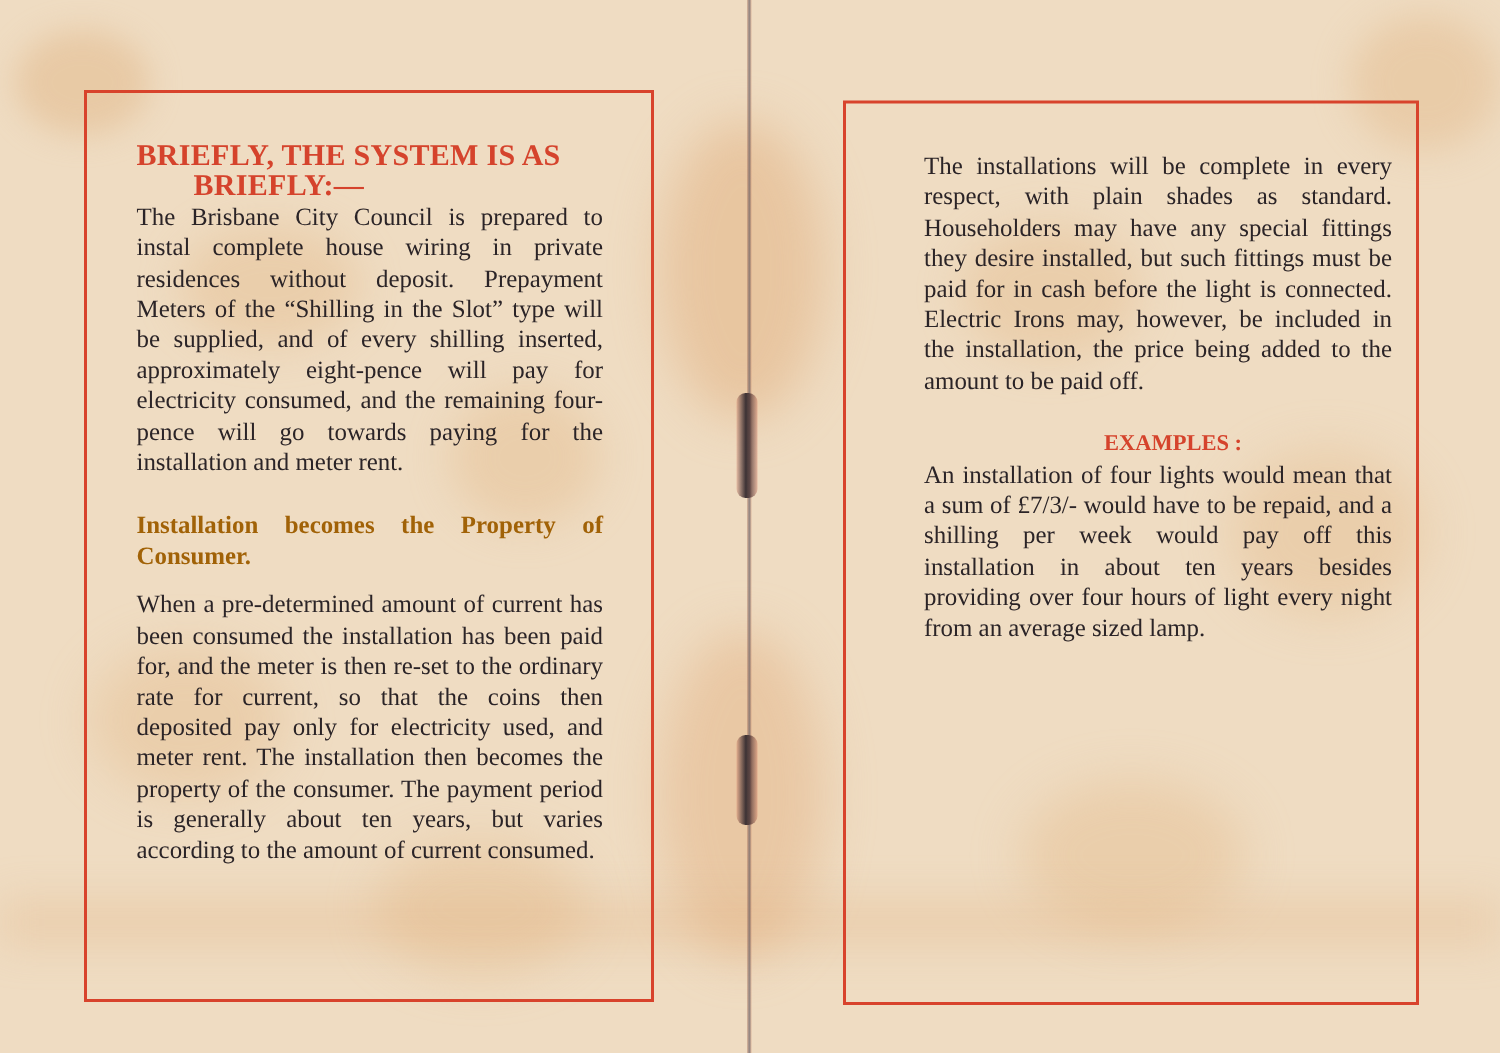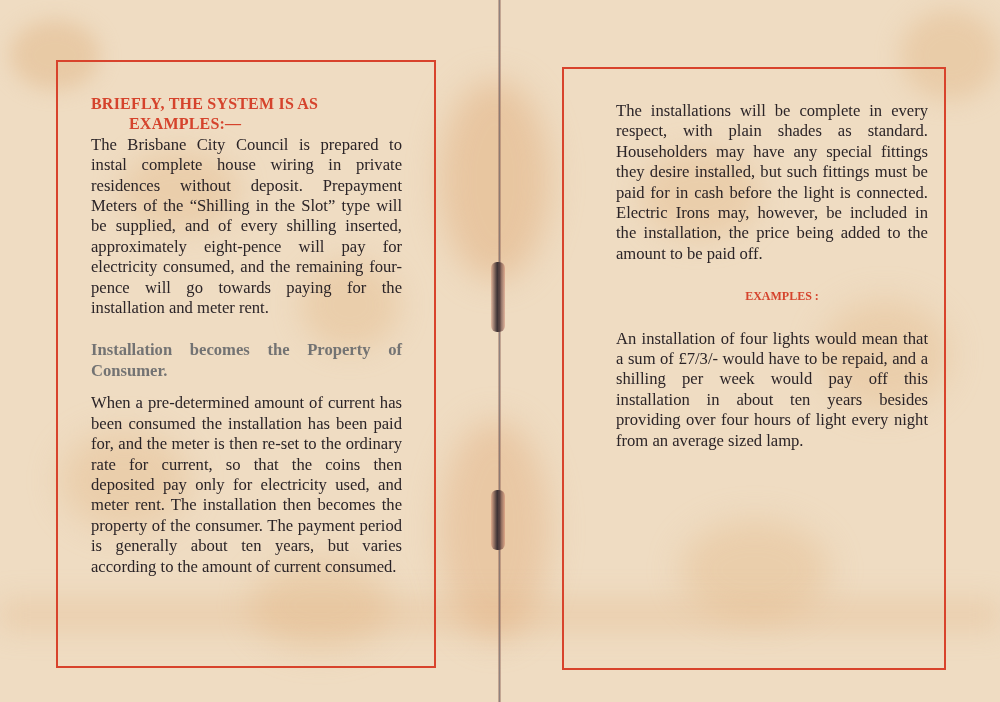--- a/index.html
+++ b/index.html
@@ -23,29 +23,29 @@
   .frame {
     position:absolute; border:2px solid #d8432c; box-sizing:border-box;
   }
   .frame.left { left:56px; top:60px; width:380px; height:608px; }
   .frame.right { left:562px; top:67px; width:384px; height:603px; }
   .content { position:absolute; color:#2b2427; font-size:16.6px; line-height:20.4px; }
   .frame.left .content { left:33px; top:32px; width:311px; }
   .frame.right .content { left:52px; top:32px; width:312px; }
   p { margin:0; text-align:justify; }
   .heading {
-    color:#d5432c; font-weight:bold; font-size:16px; line-height:20.4px;
+    color:#d5432c; font-weight:bold; font-size:20px; line-height:20.4px;
     letter-spacing:0.2px;
   }
   .heading .indent { display:block; padding-left:38px; }
-  .subhead { color:#737373; font-weight:bold; margin-top:22px; margin-bottom:12px; text-align:justify; }
+  .subhead { color:#a16207; font-weight:bold; margin-top:22px; margin-bottom:12px; text-align:justify; }
   .para-gap { margin-top:10px; }
   .examples {
-    color:#d5432c; font-weight:bold; text-align:center; margin-top:22px; margin-bottom:22px;
-    font-size:12px; padding-left:20px;
+    color:#d5432c; font-weight:bold; text-align:center; margin-top:22px; 
+    font-size:15px; padding-left:20px;
   }
 </style>
 </head>
 <body>
 
 <div style="position:absolute;inset:0;overflow:hidden;">
   <div class="stain" style="left:10px;top:20px;width:90px;height:70px;background:rgba(225,180,130,0.45);filter:blur(10px);"></div>
   <div class="stain" style="left:120px;top:150px;width:120px;height:80px;background:rgba(225,180,130,0.35);filter:blur(14px);"></div>
   <div class="stain" style="left:300px;top:260px;width:100px;height:90px;background:rgba(225,180,130,0.35);filter:blur(14px);"></div>
   <div class="stain" style="left:60px;top:430px;width:130px;height:100px;background:rgba(225,180,130,0.35);filter:blur(16px);"></div>
@@ -61,21 +61,21 @@
 
 <div class="spine"></div>
 <div class="staple" style="top:262px;height:70px;"></div>
 <div class="staple" style="top:490px;height:60px;"></div>
 
 <section class="page left">
   <div class="frame left">
     <div class="content">
       <div class="heading">
         <span>BRIEFLY, THE SYSTEM IS AS</span>
-        <span class="indent">EXAMPLES:—</span>
+        <span class="indent">BRIEFLY:—</span>
       </div>
       <p>The Brisbane City Council is prepared to instal complete house wiring in private residences without deposit. Prepayment Meters of the “Shilling in the Slot” type will be supplied, and of every shilling inserted, approximately eight-pence will pay for electricity consumed, and the remaining four-pence will go towards paying for the installation and meter rent.</p>
       <p class="subhead">Installation becomes the Property of Consumer.</p>
       <p>When a pre-determined amount of current has been consumed the installation has been paid for, and the meter is then re-set to the ordinary rate for current, so that the coins then deposited pay only for electricity used, and meter rent. The installation then becomes the property of the consumer. The payment period is generally about ten years, but varies according to the amount of current consumed.</p>
     </div>
   </div>
 </section>
 
 <section class="page right">
   <div class="frame right" style="left:62px;">

